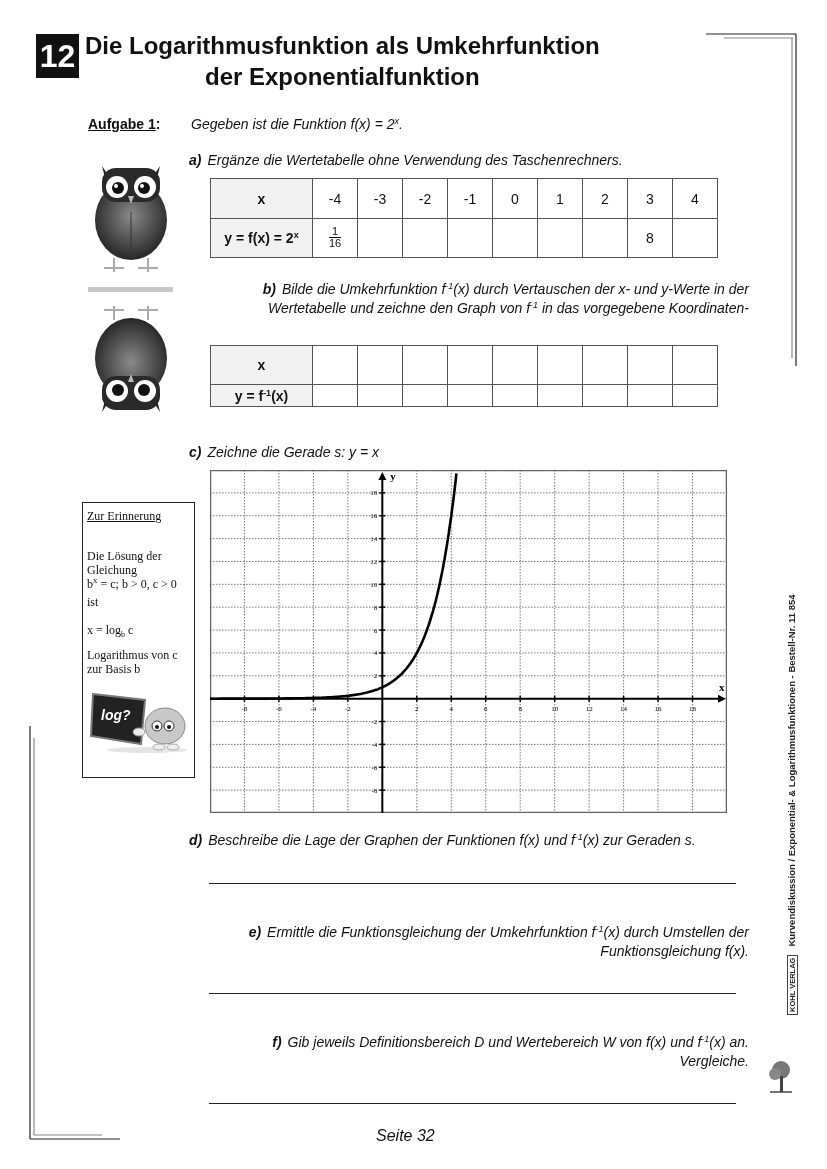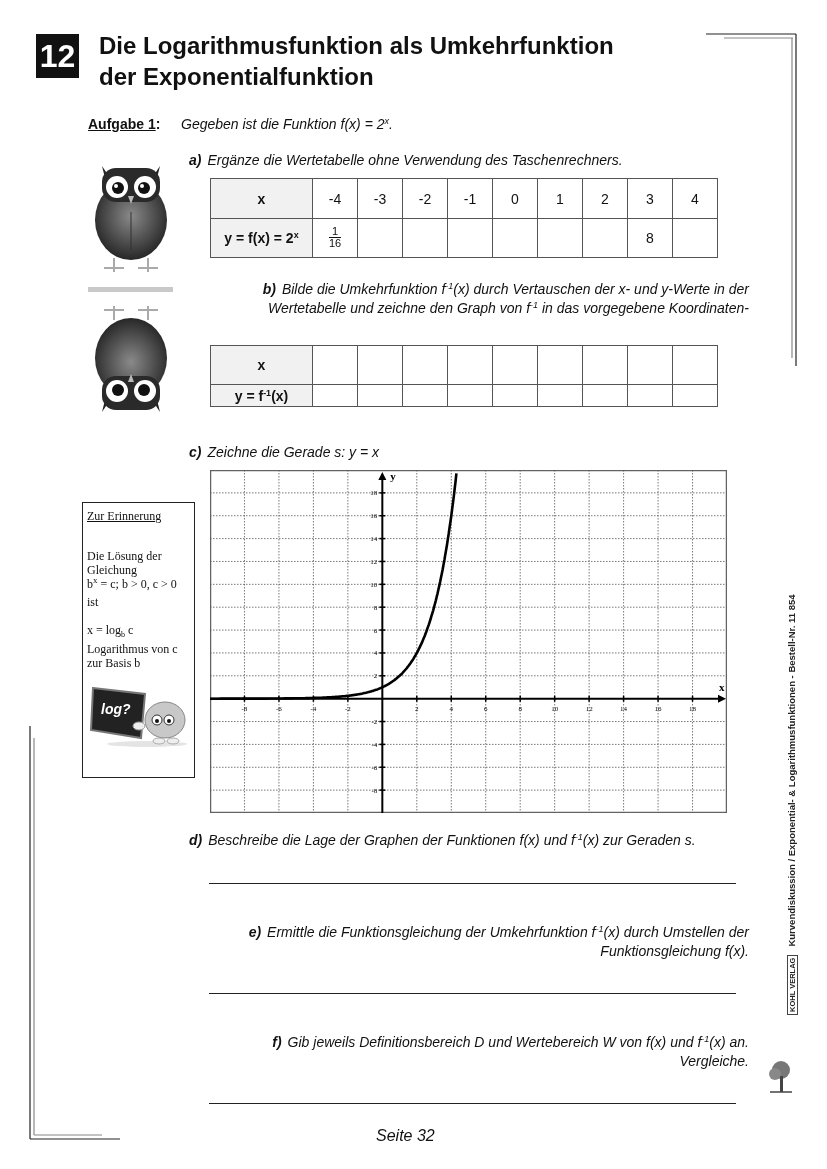--- a/index.html
+++ b/index.html
@@ -1,24 +1,24 @@
 <!DOCTYPE html>
 <html><head>
 <meta charset="utf-8">
 <style>
   html, body { margin: 0; padding: 0; background: #fff; }
   body { width: 827px; height: 1169px; position: relative; overflow: hidden;
          font-family: "Liberation Sans", sans-serif; color: #111; }
   .abs { position: absolute; }
   .num-badge { left: 36px; top: 34px; width: 43px; height: 44px; background: #111; color: #fff;
                font-weight: bold; font-size: 32px; line-height: 44px; text-align: center; }
-  .title { left: 99px; top: 30px; font-size: 24px; font-weight: bold; line-height: 31px; color: #111; }
+  .title { left: 85px; top: 30px; font-size: 24px; font-weight: bold; line-height: 31px; color: #111; text-align: center; }
   .task-label { left: 88px; top: 116px; font-size: 14px; font-weight: bold; }
   .task-label u { text-decoration: underline; }
-  .task-intro { left: 181px; top: 116px; font-size: 14px; font-style: italic; }
+  .task-intro { left: 191px; top: 116px; font-size: 14px; font-style: italic; }
   .q { font-size: 14px; font-style: italic; line-height: 18.5px; text-align: right; }
   .q b { font-style: italic; font-weight: bold; margin-right: 6px; }
   .q .indent { display: block; padding-left: 22px; }
   sup { font-size: 9px; vertical-align: 5px; line-height: 0; }
   table.vt { position: absolute; border-collapse: collapse; font-size: 14px; }
   table.vt td { border: 1.5px solid #555; text-align: center; padding: 0; }
   table.vt td.head { background: #f1f1f1; font-weight: bold; width: 101px; }
   table.vt td.cell { width: 44px; }
   .frac { display: inline-block; font-size: 11px; line-height: 11px; text-align: center; }
   .frac .n { display: block; border-bottom: 1px solid #111; padding: 0 1px; }
@@ -267,21 +267,21 @@
   <text id="ylab" font-family="Liberation Serif, serif" font-size="11" font-weight="bold" x="180.33333333333331" y="10">y</text>
 </svg>
 
 <div class="abs remind">
   <p style="margin-top:6px;text-decoration:underline">Zur Erinnerung</p>
   <p style="margin-top:26px">Die Lösung der</p>
   <p>Gleichung</p>
   <p><span>b</span><sup>x</sup><span> = c; b &gt; 0, c &gt; 0</span></p>
   <p style="margin-top:4px">ist</p>
   <p style="margin-top:14px"><span>x = log</span><sub style="font-size:8px">b</sub><span> c</span></p>
-  <p style="">Logarithmus von c</p>
+  <p style="margin-top:6px">Logarithmus von c</p>
   <p>zur Basis b</p>
   <svg style="margin:14px 0 0 6px" width="100" height="64" viewBox="0 0 100 64">
     <ellipse cx="58" cy="60" rx="40" ry="3" fill="#e4e4e4"></ellipse>
     <polygon points="4,4 56,10 52,54 2,46" fill="#222" stroke="#777" stroke-width="2"></polygon>
     <text x="12" y="30" fill="#fff" font-family="Liberation Sans, sans-serif" font-size="14" font-style="italic" font-weight="bold">log?</text>
     <ellipse cx="76" cy="36" rx="20" ry="18" fill="#c8c8c8" stroke="#888"></ellipse>
     <circle cx="68" cy="36" r="5" fill="#fff" stroke="#333"></circle>
       <circle cx="80" cy="36" r="5" fill="#fff" stroke="#333"></circle>
     <circle cx="68" cy="37" r="2" fill="#111"></circle>
       <circle cx="80" cy="37" r="2" fill="#111"></circle>

